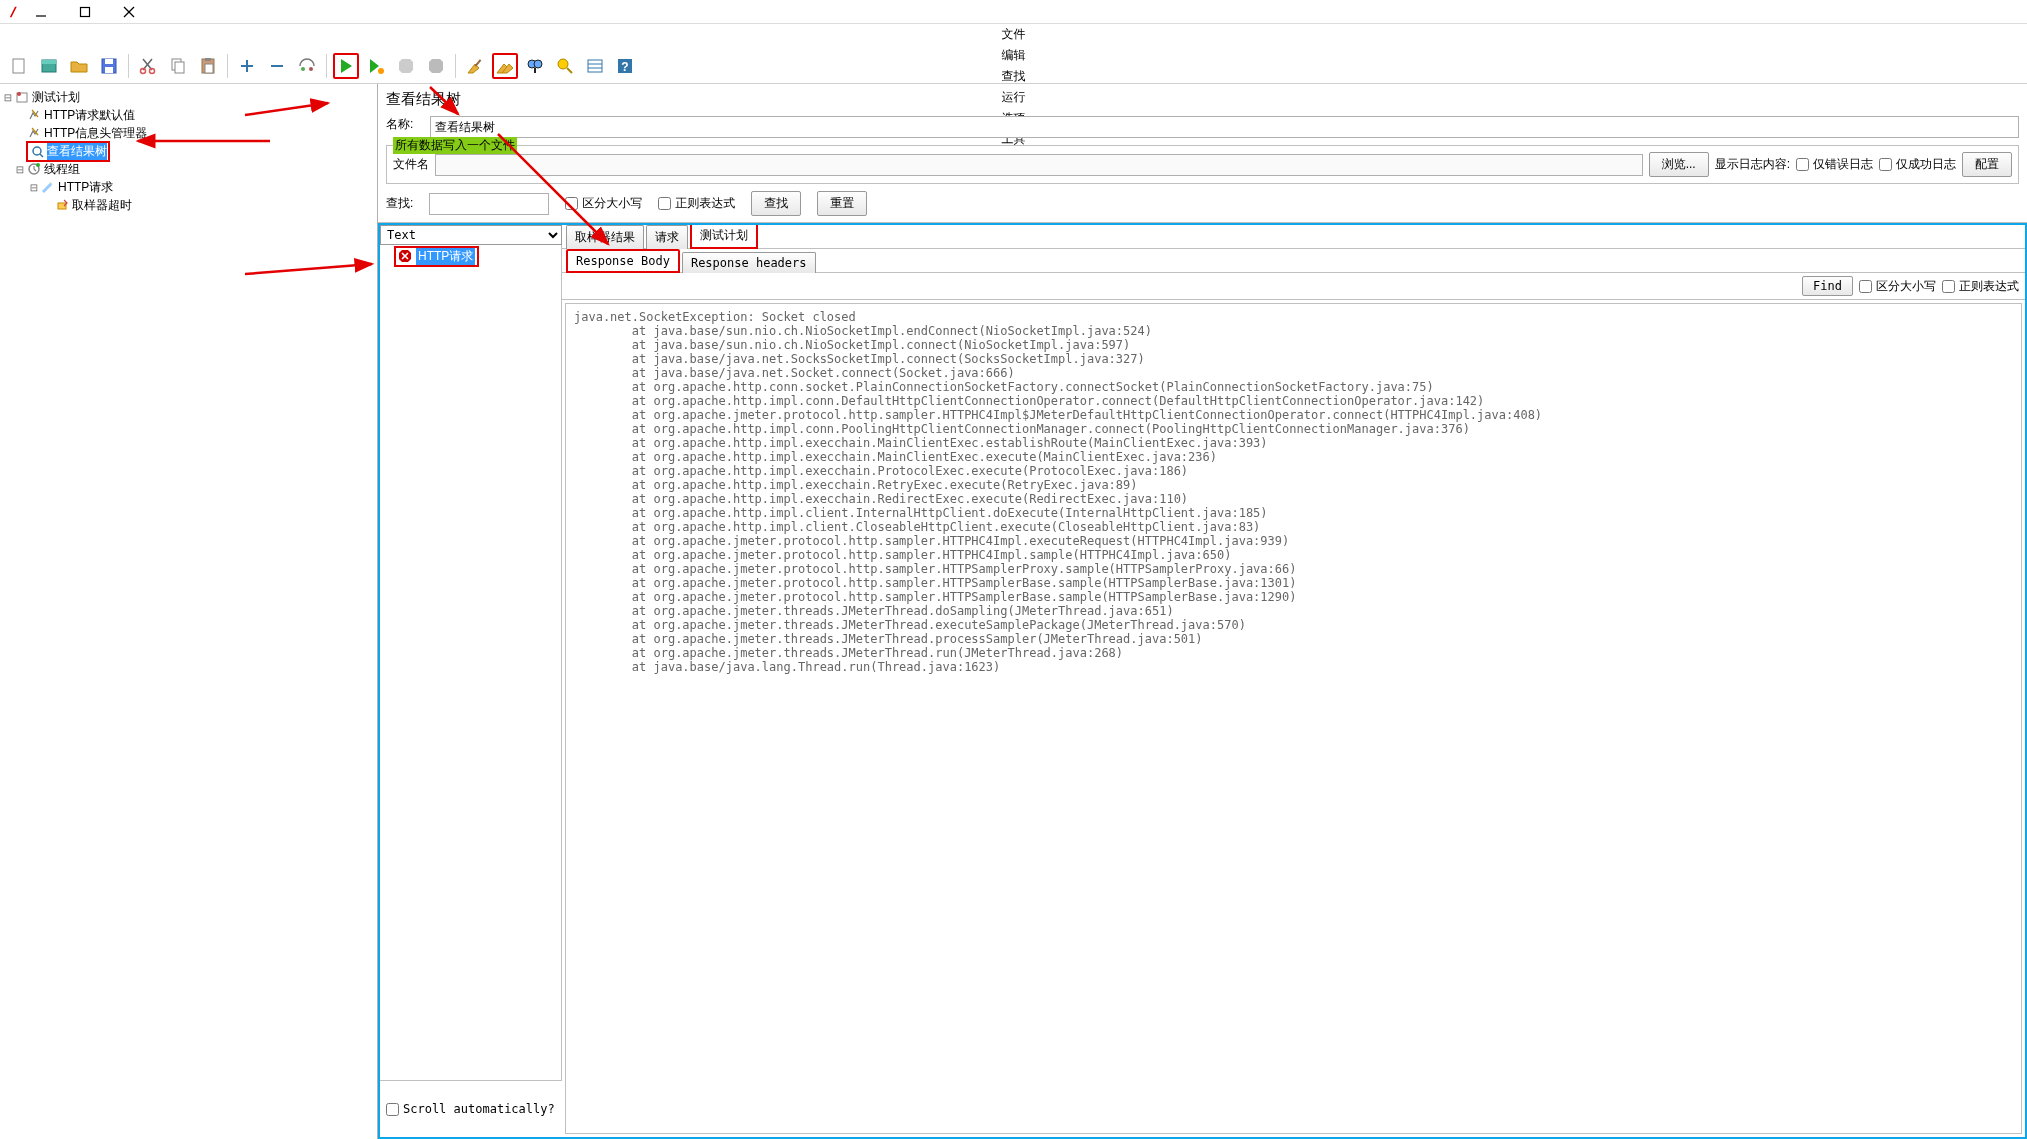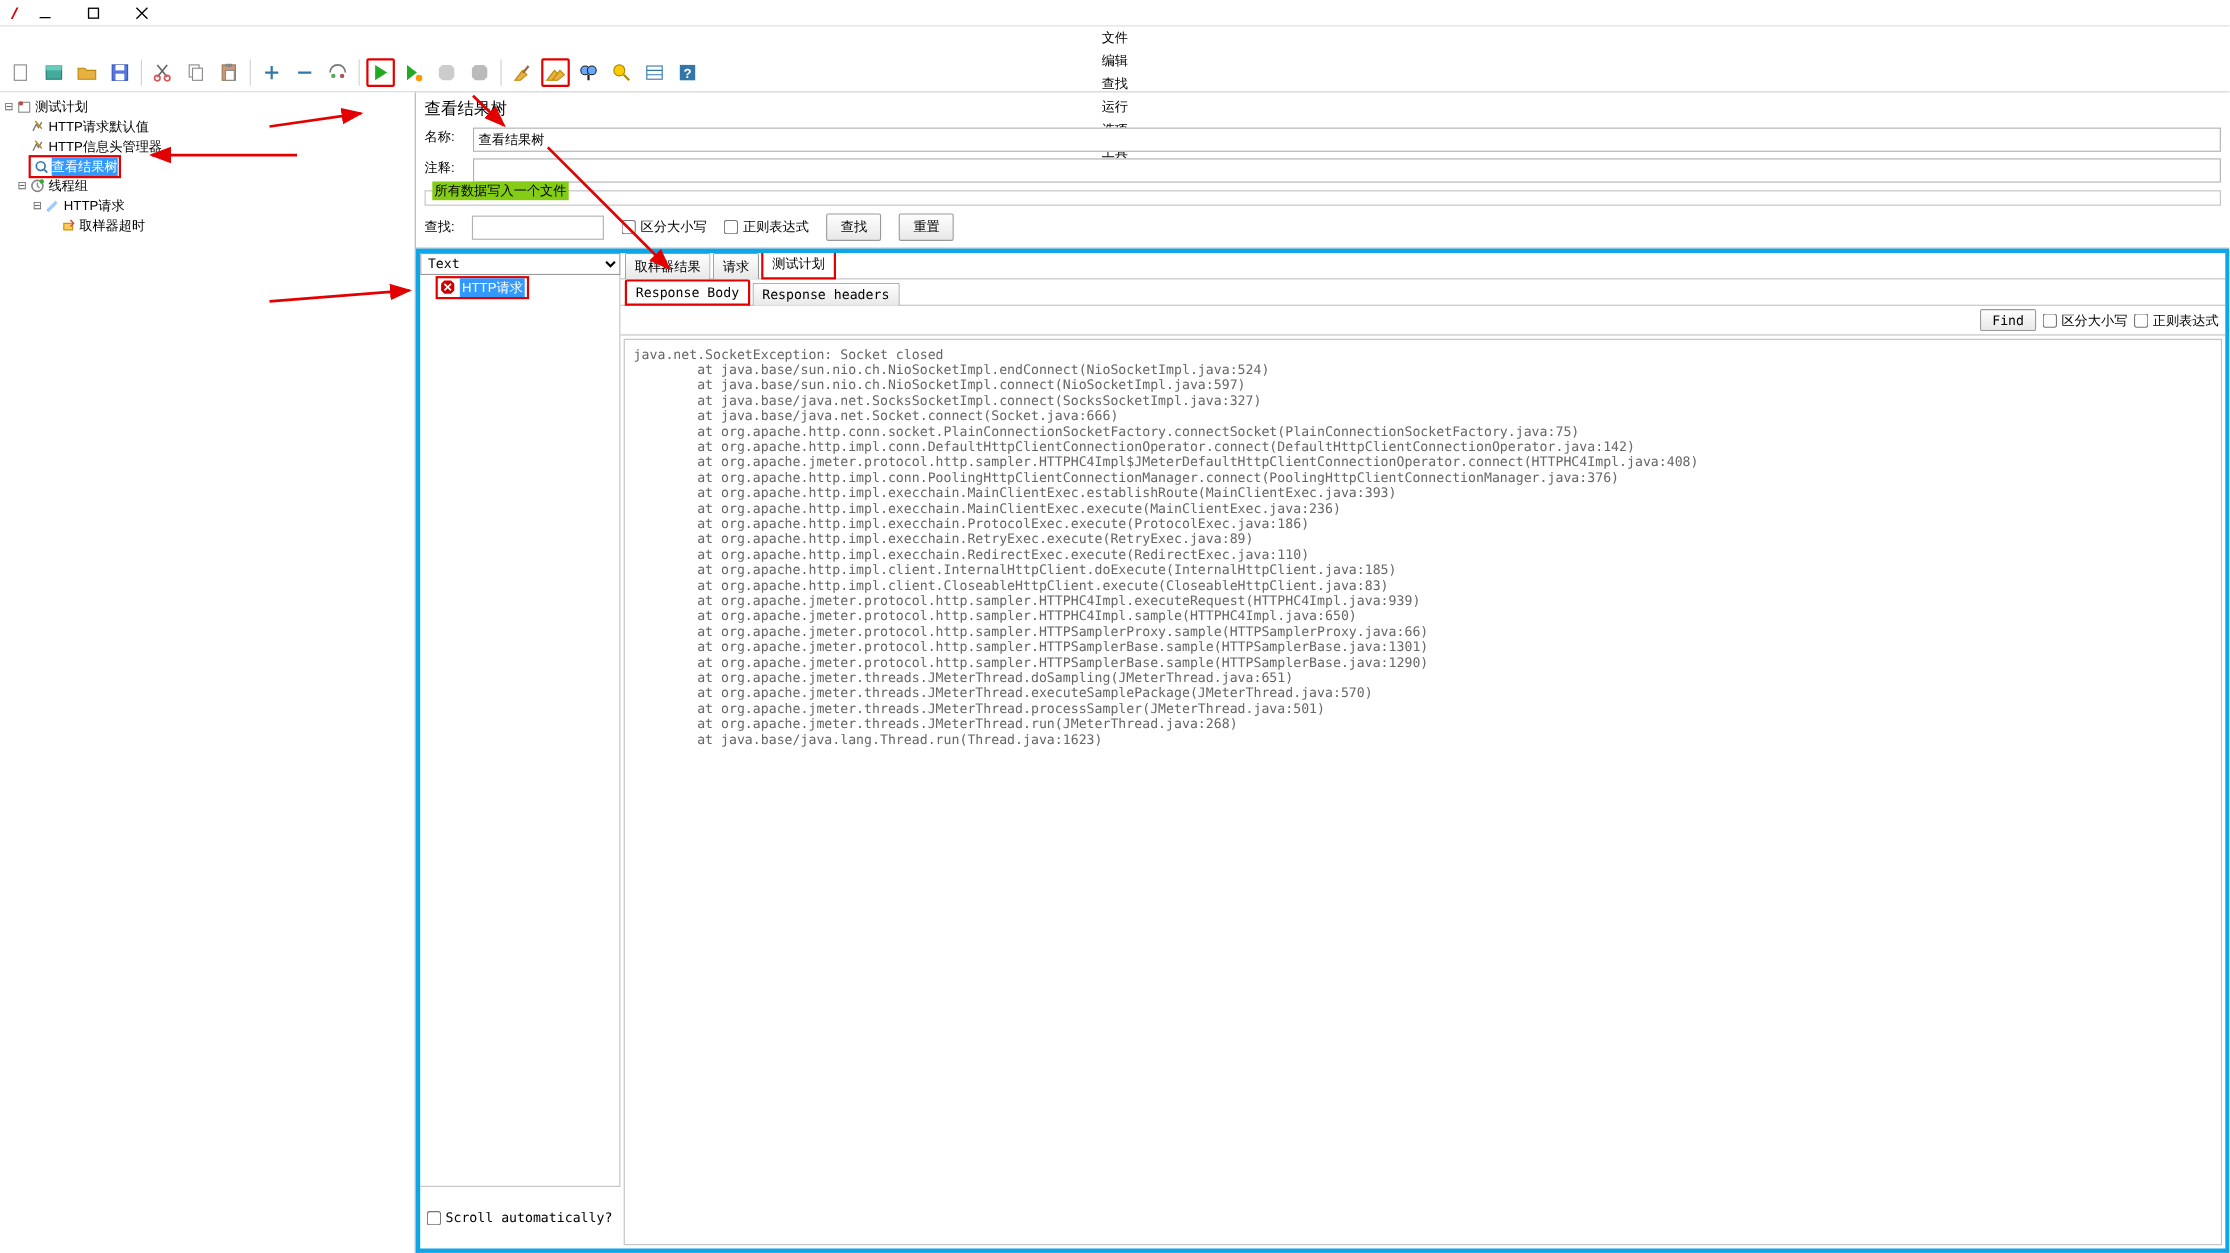--- a/index.html
+++ b/index.html
@@ -39,21 +39,21 @@
     .fieldset .legend { position: absolute; top: -9px; left: 6px; background: #84cc16; padding: 0 2px; font-size: 12px; }
     .filerow { display: flex; align-items: center; gap: 6px; }
     .filerow .lbl { font-size: 12px; }
     .filerow .finput { flex: 1; height: 22px; border: 1px solid #b0b0b0; background: #fafafa; }
     .btn { padding: 3px 12px; border: 1px solid #999; background: linear-gradient(#fefefe,#e8e8e8); cursor: pointer; font-size: 12px; border-radius: 2px; }
     .chk { display: inline-flex; align-items: center; gap: 4px; font-size: 12px; }
 
     .searchrow { display: flex; align-items: center; gap: 16px; padding: 3px 8px 6px; border-bottom: 1px solid #c0c0c0; }
     .searchrow input[type=text] { width: 120px; height: 22px; border: 1px solid #b0b0b0; padding: 0 4px; }
 
-    .results-area { flex: 1; display: flex; margin: 0; overflow: hidden; border: 4px solid #0ea5e9; }
+    .results-area { flex: 1; display: flex; margin: 0; overflow: hidden; border: 2px solid #0ea5e9; }
     .res-left { width: 182px; min-width: 182px; display: flex; flex-direction: column; }
     .renderer-select { margin: 0; height: 20px; border: 1px solid #999; font-size: 12px; font-family: monospace; padding: 0 2px; background: #fff; width: 100%; }
     .res-tree { flex: 1; border-right: 1px solid #c0c0c0; padding: 2px; }
     .res-item { display: flex; align-items: center; height: 18px; }
     .res-item .rbox { border: 2px solid #e30000; display: inline-flex; align-items: center; padding: 0 2px; }
     .res-item .erricon { width: 14px; height: 14px; margin-right: 4px; display:inline-flex; align-items:center; justify-content:center; }
     .res-item .sel { background: #3399ff; color: #fff; padding: 0 2px; }
     .res-bottom { display: flex; align-items: flex-start; gap: 4px; padding: 21px 6px; border-top: 1px solid #c0c0c0; }
 
     .res-right { flex: 1; display: flex; flex-direction: column; overflow: hidden; }
@@ -338,27 +338,38 @@
       <line x1="52" y1="3" x2="80" y2="30" stroke="#e30000" stroke-width="2.5" marker-end="url(#ah2)"></line>
       <line x1="120" y1="50" x2="230" y2="160" stroke="#e30000" stroke-width="2.5" marker-end="url(#ah2)"></line>
     </svg>
 
     <div class="right-title">查看结果树</div>
 
     <div class="form-row">
       <label>名称:</label>
       <input type="text" value="查看结果树" style="">
     </div>
-    <div class="form-row">
-      <label>注释:</label>
-      <input type="text" style="">
-    </div>
 
     <div class="fieldset">
       <span class="legend">所有数据写入一个文件</span>
+      <div class="filerow">
+        <span class="lbl">文件名</span>
+        <div class="finput"></div>
+        <button class="btn">浏览...</button>
+        <span class="lbl">显示日志内容:</span>
+        <label class="chk">
+            <input type="checkbox" style="">
+            <span>仅错误日志</span>
+          </label>
+        <label class="chk">
+            <input type="checkbox" style="">
+            <span>仅成功日志</span>
+          </label>
+        <button class="btn">配置</button>
+      </div>
     </div>
 
     <div class="searchrow">
       <span>查找:</span>
       <input type="text" style="">
       <label class="chk">
           <input type="checkbox" style="">
           <span>区分大小写</span>
         </label>
       <label class="chk">

